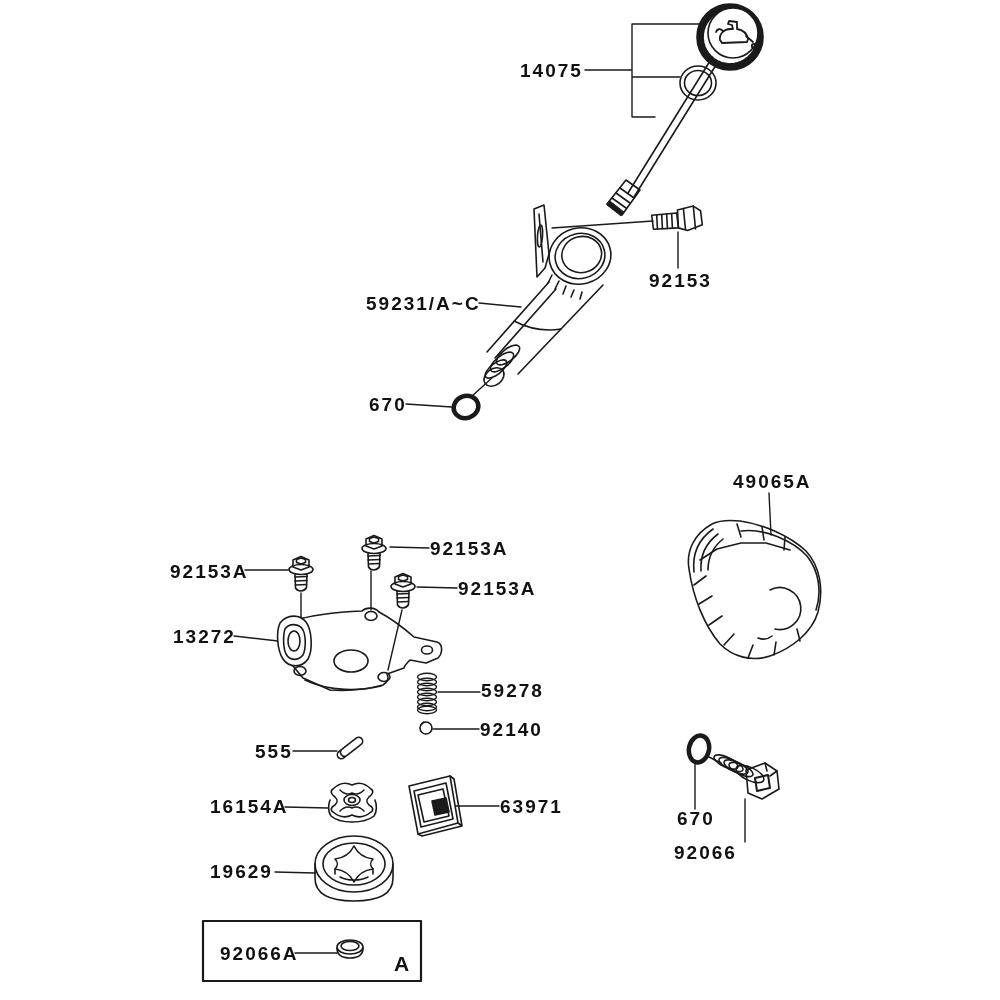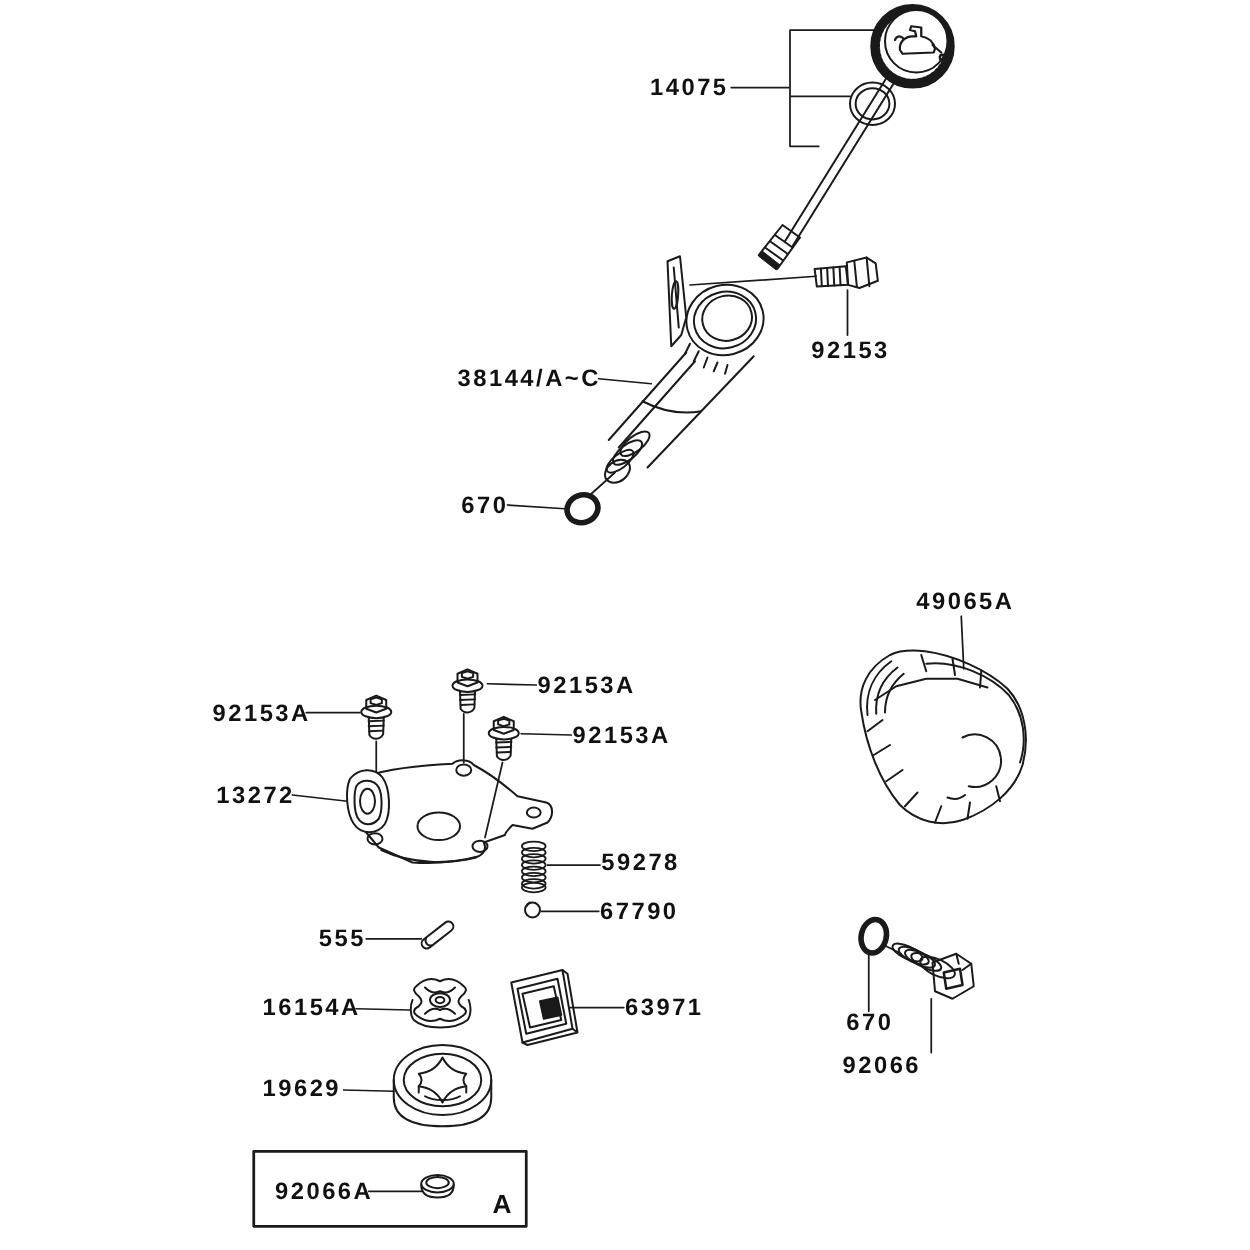--- a/index.html
+++ b/index.html
@@ -199,29 +199,29 @@
       <g>
         <ellipse cx="350" cy="947" rx="13" ry="7"></ellipse>
         <ellipse cx="350" cy="946" rx="9" ry="4.5"></ellipse>
         <path d="M337 948 C337 955 342 958 350 958 C358 958 363 955 363 948"></path>
       </g>
     </g>
   </svg>
 
   <div class="part-label" style="left:520px;top:61px">14075</div>
   <div class="part-label" style="left:649px;top:271px">92153</div>
-  <div class="part-label" style="left:366px;top:294px">38144/A~C</div>
+  <div class="part-label" style="left:366px;top:294px">59231/A~C</div>
   <div class="part-label" style="left:369px;top:395px">670</div>
   <div class="part-label" style="left:733px;top:472px">49065A</div>
   <div class="part-label" style="left:430px;top:539px">92153A</div>
   <div class="part-label" style="left:170px;top:562px">92153A</div>
   <div class="part-label" style="left:458px;top:579px">92153A</div>
   <div class="part-label" style="left:173px;top:627px">13272</div>
   <div class="part-label" style="left:481px;top:681px">59278</div>
-  <div class="part-label" style="left:480px;top:720px">67790</div>
+  <div class="part-label" style="left:480px;top:720px">92140</div>
   <div class="part-label" style="left:255px;top:742px">555</div>
   <div class="part-label" style="left:210px;top:797px">16154A</div>
   <div class="part-label" style="left:500px;top:797px">63971</div>
   <div class="part-label" style="left:210px;top:862px">19629</div>
   <div class="part-label" style="left:677px;top:809px">670</div>
   <div class="part-label" style="left:674px;top:843px">92066</div>
   <div class="part-label" style="left:220px;top:944px">92066A</div>
   <div class="ref-letter" style="left:394px;top:953px">A</div>
 
 </div>

